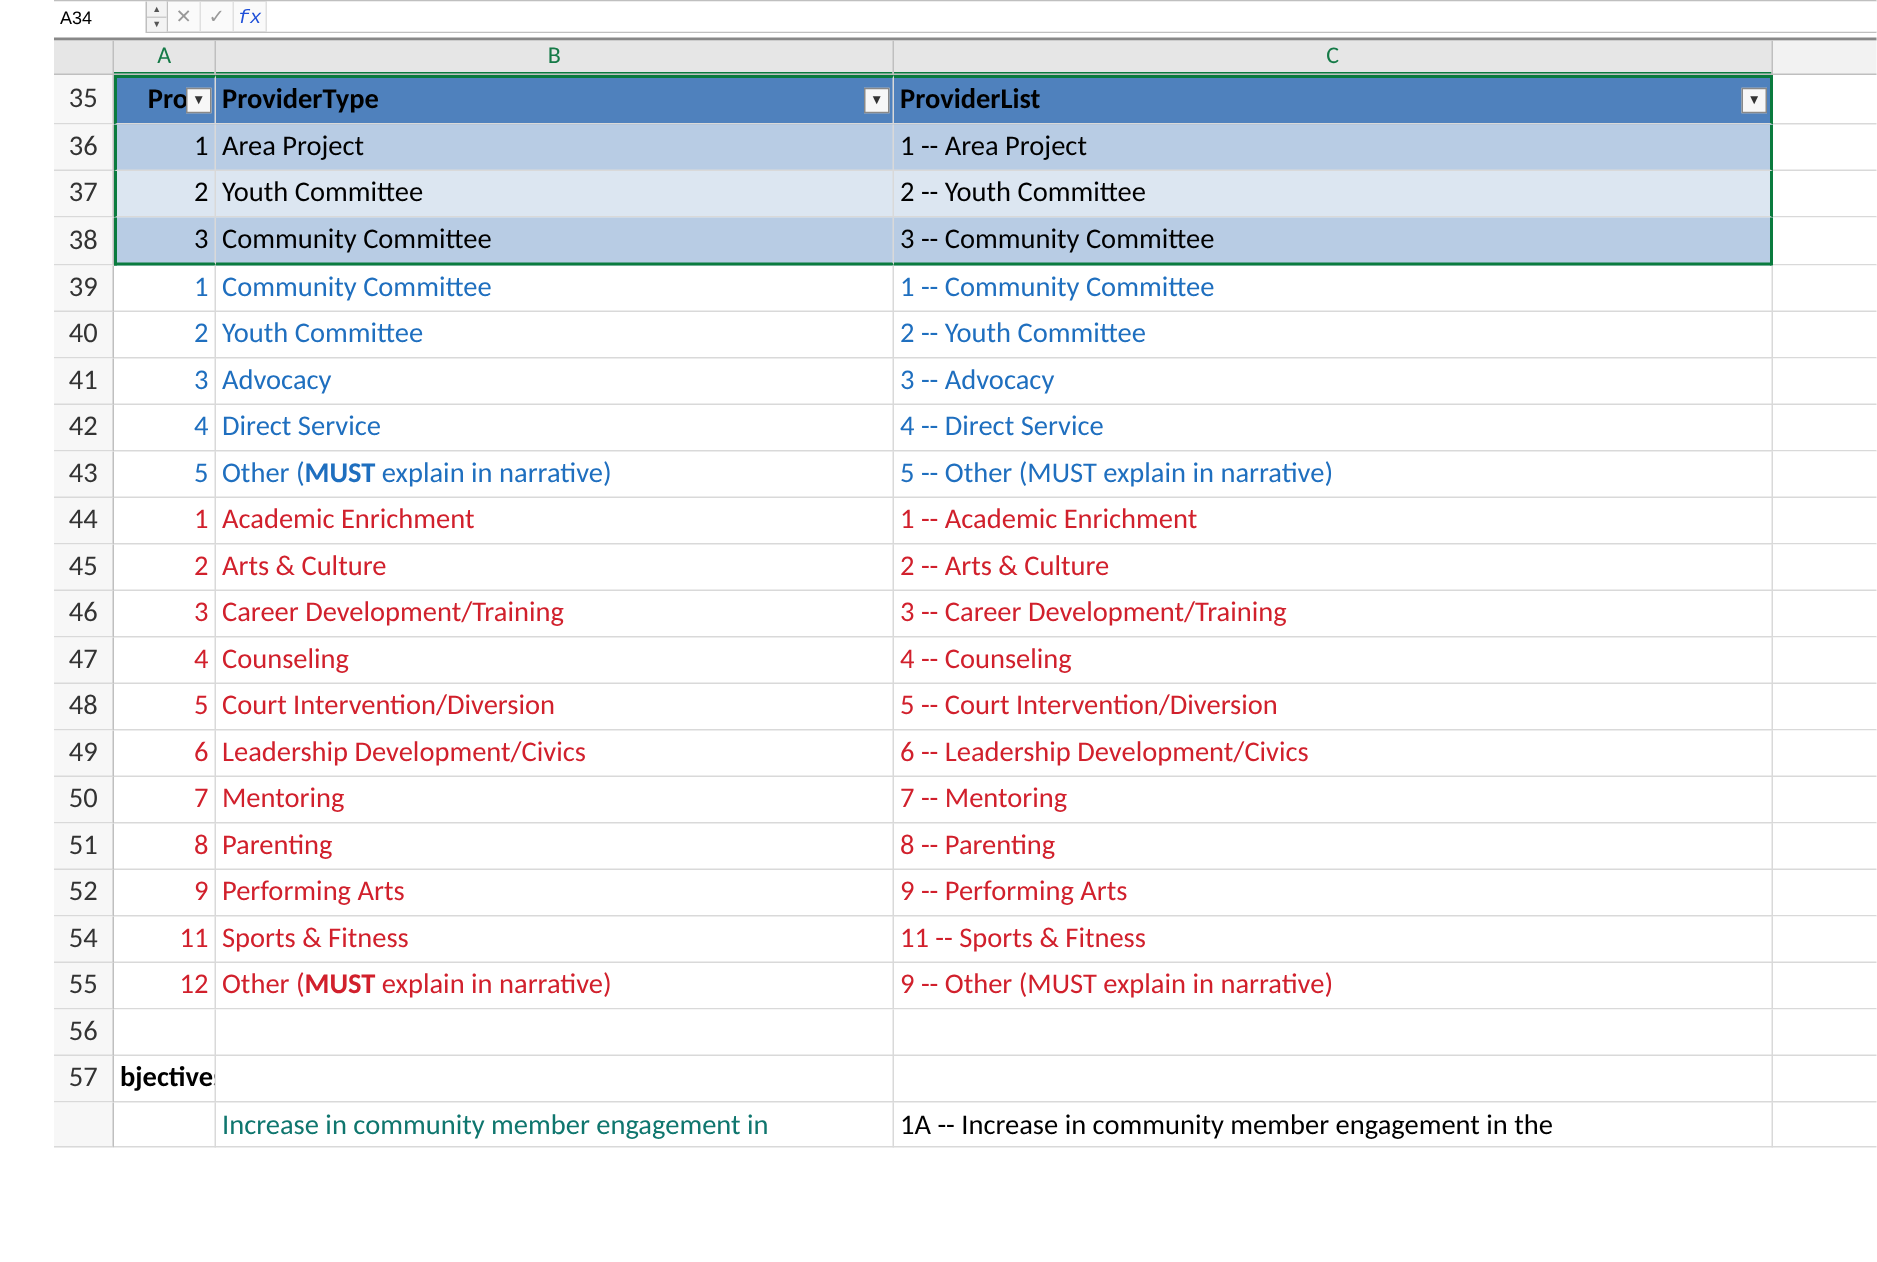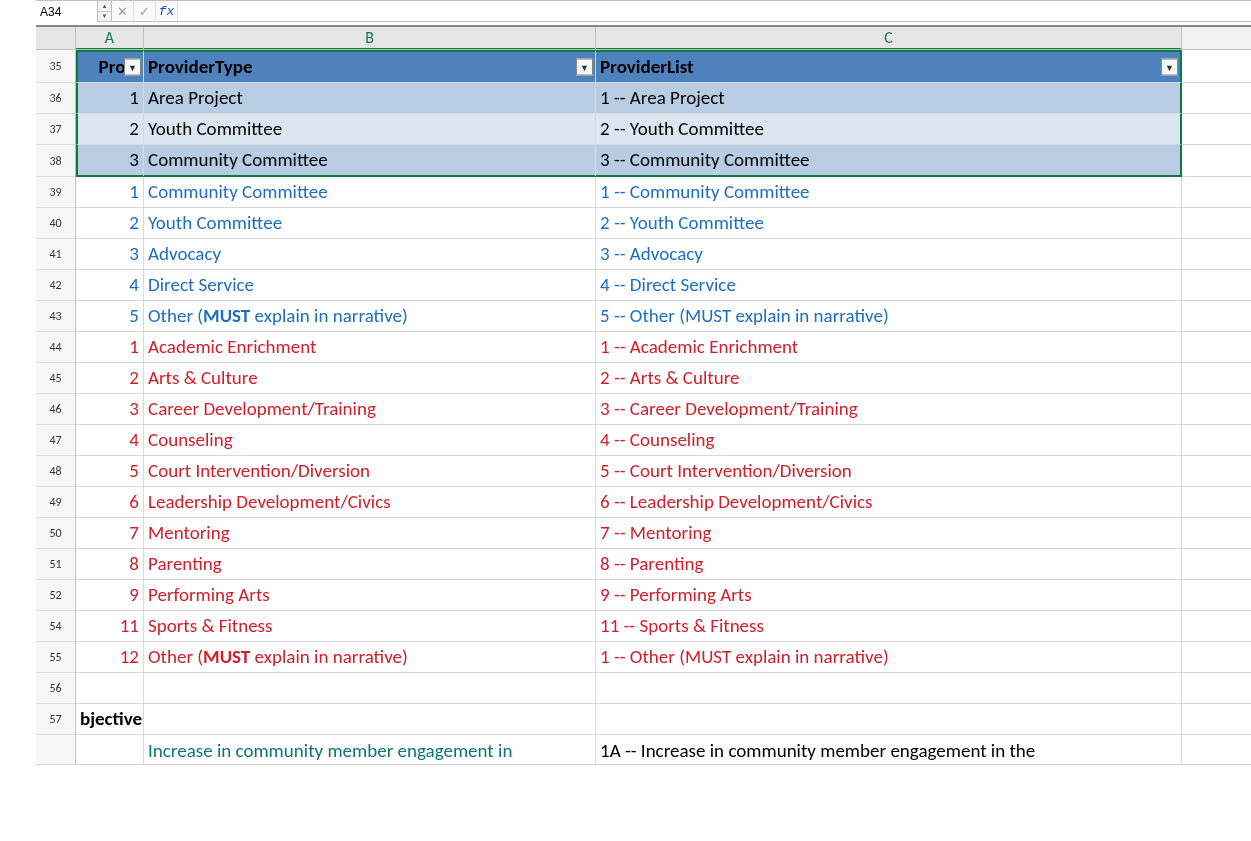--- a/index.html
+++ b/index.html
@@ -75,21 +75,21 @@
     height: 22px; line-height: 22px;
     border-bottom: 1px solid #bfbfbf;
     border-right: 1px solid #bfbfbf;
     position: relative;
   }
   .grid thead th.corner { background: #e6e6e6; }
   .grid td.rowhdr {
     background: #f7f7f7;
     color: #333;
     text-align: center;
-    font-size: 12px;
+    font-size: 19px;
     border-right: 1px solid #bfbfbf;
   }
   
   .col-corner { width: 40px; }
   .col-a { width: 68px; }
   .col-b { width: 452px; }
   .col-c { width: 586px; }
   .col-d { width: 105px; }
 
   
@@ -306,21 +306,21 @@
             <td class="rowhdr">54</td>
             <td class="cell a red-text">11</td>
             <td class="cell red-text">Sports &amp; Fitness</td>
             <td class="cell red-text">11 -- Sports &amp; Fitness</td>
             <td class="cell" style="background:#fff"></td>
           </tr>
           <tr class="">
             <td class="rowhdr">55</td>
             <td class="cell a red-text">12</td>
             <td class="cell red-text">Other (<span class="must">MUST</span> explain in narrative)</td>
-            <td class="cell red-text">1 -- Other (MUST explain in narrative)</td>
+            <td class="cell red-text">9 -- Other (MUST explain in narrative)</td>
             <td class="cell" style="background:#fff"></td>
           </tr>
           <tr class="blank">
             <td class="rowhdr">56</td>
             <td class="cell a black-text"></td>
             <td class="cell black-text"></td>
             <td class="cell black-text"></td>
             <td class="cell" style="background:#fff"></td>
           </tr>
           <tr class="">

